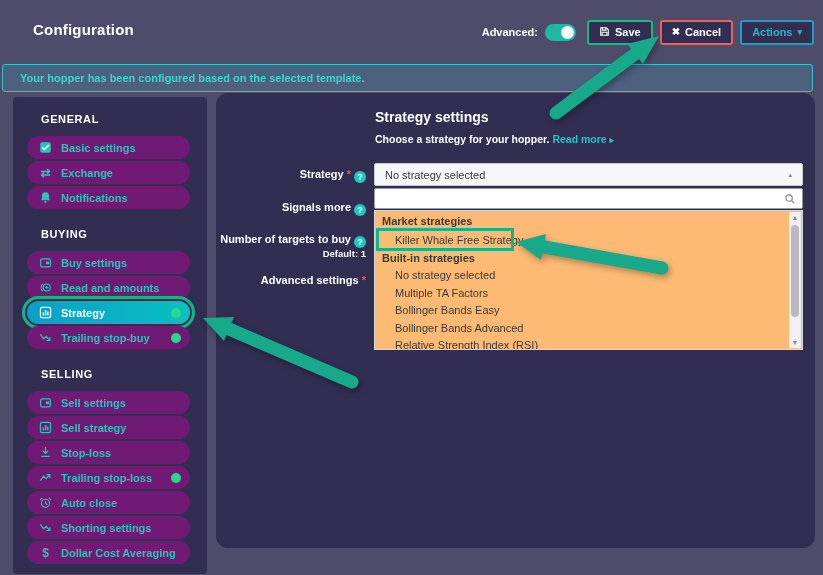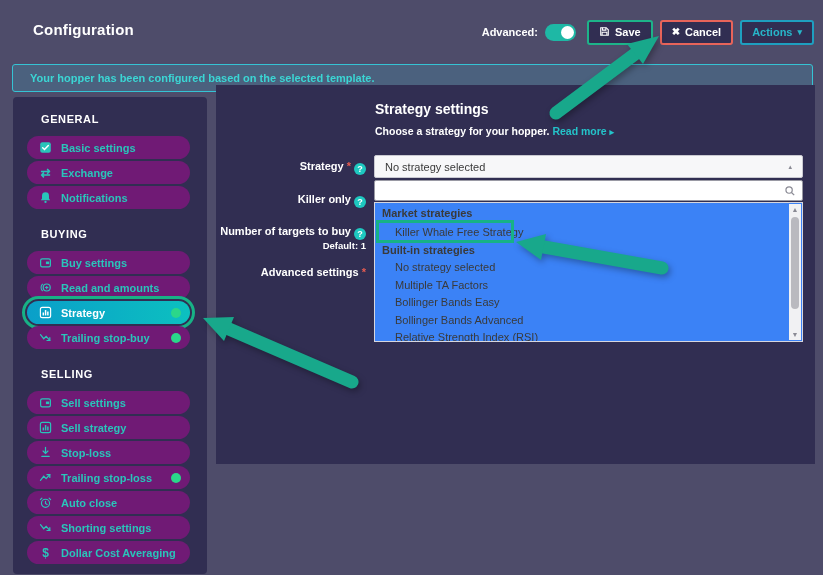--- a/index.html
+++ b/index.html
@@ -34,35 +34,35 @@
     color:#fff; cursor:pointer;
   }
   .btn-save   { border:2px solid #1db489; }
   .btn-cancel { border:2px solid #e8645a; }
   .btn-actions{ border:2px solid #1e9fc0; color:#27b6c9; }
   .btn .glyph { font-size:10px; line-height:1; }
   .btn-actions .glyph { font-size:9px; color:#27b6c9; }
 
   
   .alert {
-    position:absolute; left:12px; right:10px; top:55px; height:28px;
+    position:absolute; left:2px; right:10px; top:55px; height:28px;
     border:1px solid #35c3d4; border-radius:3px;
     background:rgba(63,186,209,0.20);
     display:flex; align-items:center; padding-left:17px;
     color:#3bd6d4; font-size:11px; font-weight:bold;
   }
 
   
   .sidebar {
     position:absolute; left:13px; top:88px; width:194px; height:477px;
     background:#312e52; border-radius:4px; padding-top:16px;
   }
   .main-panel {
-    position:absolute; left:216px; top:76px; width:599px; height:379px;
-    background:#312e52; border-radius:0;
+    position:absolute; left:216px; top:84px; width:599px; height:455px;
+    background:#312e52; border-radius:12px;
   }
 
   
   .sec-title {
     color:#fff; font-size:11px; font-weight:bold; letter-spacing:.6px;
     margin:0 0 11px 28px;
   }
   .sec-title.gap { margin-top:19px; }
   .pill {
     width:163px; height:23px; margin:0 0 2px 14px;
@@ -114,21 +114,21 @@
   .dd-search {
     margin-top:2px; height:21px; background:#fff; border:1px solid #9a9aa4; border-radius:2px;
     display:flex; align-items:center; padding:0 6px;
   }
   .dd-search input {
     flex:1; border:none; outline:none; font-size:11px; height:17px;
     font-family:"Liberation Sans", sans-serif; background:transparent;
   }
   .dd-search svg { width:12px; height:12px; }
   .dd-list {
-    position:relative; margin-top:1px; height:140px; background:#3b82f6;
+    position:relative; margin-top:1px; height:140px; background:#fdba74;
     border:1px solid #d6d6de; overflow:hidden;
     font-size:11px; color:#3a3a3a; padding-top:2px;
   }
   .dd-group { height:17px; line-height:17px; padding-left:7px; font-weight:bold; }
   .dd-item  { height:17.5px; line-height:17.5px; padding-left:20px; cursor:pointer; }
   .dd-item.first { height:20px; line-height:20px; }
   .kw-box {
     position:absolute; left:1px; top:17px; width:138px; height:23px;
     border:3px solid #17b286; pointer-events:none;
   }
@@ -322,21 +322,21 @@
       <span>Choose a strategy for your hopper.</span>
       <span class="readmore">Read more</span>
       <span class="rm-arrow">▸</span>
     </div>
 
     <div class="fld-label" style="top:75px;">
       <span>Strategy</span>
       <span class="req">*</span><span class="qmark">?</span>
     </div>
     <div class="fld-label" style="top:108px;">
-      <span>Killer only</span><span class="qmark">?</span>
+      <span>Signals more</span><span class="qmark">?</span>
     </div>
     <div class="fld-label" style="top:140px;">
       <span>Number of targets to buy</span><span class="qmark">?</span>
     </div>
     <div class="fld-default" style="top:155px;">Default: 1</div>
     <div class="fld-label" style="top:181px;">
       <span>Advanced settings</span>
       <span class="req">*</span>
     </div>
 

